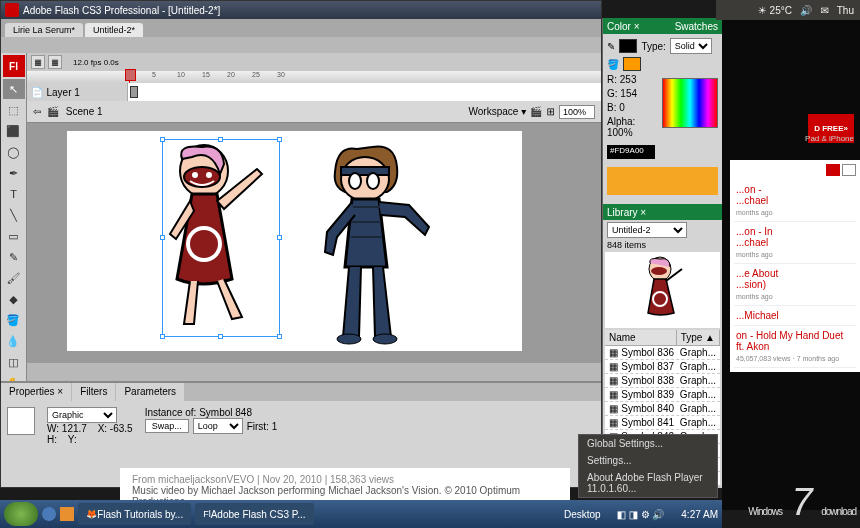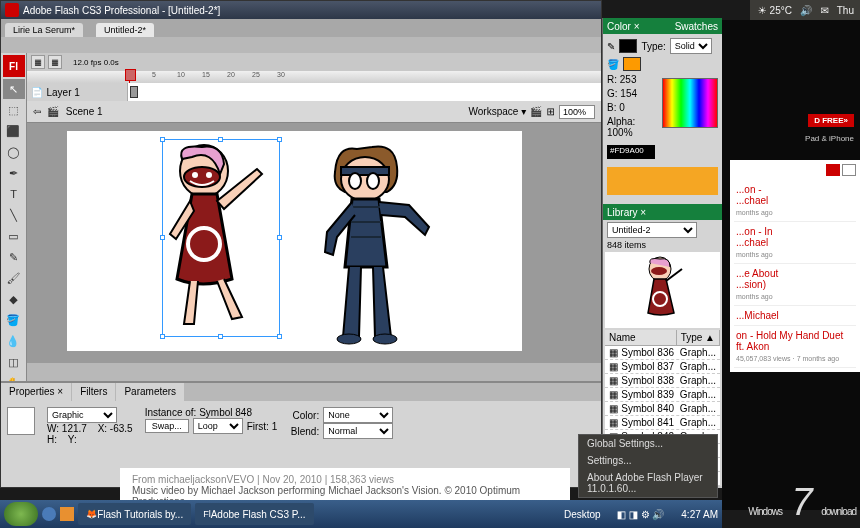--- a/index.html
+++ b/index.html
@@ -3,21 +3,21 @@
 <meta charset="utf-8">
 <style>
 *{margin:0;padding:0;box-sizing:border-box;font-family:Tahoma,Arial,sans-serif;font-size:10px;user-select:none}
 body{width:860px;height:528px;background:#1a1a1a;position:relative;overflow:hidden}
 .flash-app{position:absolute;left:0;top:0;width:602px;height:488px;background:#b8b8b8;border:1px solid #333}
 .titlebar{height:18px;background:linear-gradient(#4a5568,#2d3748);color:#fff;display:flex;align-items:center;padding:0 4px;font-size:10px}
 .titlebar .icon{width:14px;height:14px;background:#cc0000;margin-right:4px;border-radius:2px}
 .menubar{height:16px;background:#e8e8e8;display:flex;padding:0 2px;font-size:10px;color:#333}
 .menubar span{padding:2px 7px;cursor:pointer}
 .doc-tabs{height:18px;background:#a8a8a8;display:flex;align-items:flex-end;padding:0 4px}
-.doc-tab{background:#d8d8d8;padding:2px 8px;margin-right:13px;font-size:9px;border-radius:3px 3px 0 0}
+.doc-tab{background:#d8d8d8;padding:2px 8px;margin-right:2px;font-size:9px;border-radius:3px 3px 0 0}
 .doc-tab.active{background:#e8e8e8}
 .tools-panel{position:absolute;left:0;top:52px;width:26px;height:350px;background:#d4d4d4;border-right:1px solid #888}
 .tool{width:22px;height:20px;margin:1px auto;display:flex;align-items:center;justify-content:center;font-size:11px;color:#333}
 .tool.sel{background:#888;color:#fff}
 .tool-logo{width:22px;height:22px;background:#cc0000;color:#fff;font-weight:bold;font-size:10px;display:flex;align-items:center;justify-content:center;margin:2px auto}
 .timeline{position:absolute;left:26px;top:52px;right:0;height:48px;background:#d8d8d8;border-bottom:1px solid #888}
 .timeline-toolbar{height:18px;background:#c8c8c8;display:flex;align-items:center;padding:0 4px;gap:3px}
 .tl-btn{width:14px;height:14px;background:#e0e0e0;border:1px solid #999;font-size:8px;display:flex;align-items:center;justify-content:center}
 .timeline-ruler{height:12px;background:linear-gradient(#f0f0f0,#d0d0d0);position:relative;font-size:7px;color:#555}
 .ruler-mark{position:absolute;top:0;font-size:7px}
@@ -55,27 +55,27 @@
 .lib-preview{height:76px;background:#fff;margin:2px;display:flex;align-items:center;justify-content:center}
 .lib-list{background:#fff;margin:2px;font-size:9px}
 .lib-head{display:flex;background:#e0e0e0;border-bottom:1px solid #aaa;font-size:9px}
 .lib-head span{padding:2px 4px;border-right:1px solid #aaa}
 .lib-item{display:flex;padding:1px 4px;border-bottom:1px dashed #ccc}
 .lib-item span:first-child{flex:1}
 .taskbar{position:absolute;left:0;bottom:0;width:722px;height:28px;background:linear-gradient(#3a5f8a,#1e3a5f);display:flex;align-items:center;padding:0 4px;z-index:10}
 .start-btn{width:34px;height:24px;background:radial-gradient(circle,#7eb850,#3a7020);border-radius:12px}
 .task-item{height:22px;background:#2d4a6b;color:#fff;padding:2px 8px;margin-left:4px;font-size:9px;display:flex;align-items:center;border-radius:2px}
 .systray{margin-left:auto;display:flex;gap:16px;color:#fff;font-size:9px;align-items:center}
-.ubuntu-bar{position:absolute;right:0;top:0;width:110px;height:20px;background:#3c3b37;color:#eee;display:flex;align-items:center;justify-content:flex-end;gap:8px;padding:0 6px;font-size:9px;z-index:5}
+.ubuntu-bar{position:absolute;right:0;top:0;width:144px;height:20px;background:#3c3b37;color:#eee;display:flex;align-items:center;justify-content:flex-end;gap:8px;padding:0 6px;font-size:9px;z-index:5}
 .browser-bg{position:absolute;right:0;top:20px;width:138px;height:490px;background:#0a0a0a}
 .yt-sidebar{position:absolute;right:0;top:90px;width:130px;background:#fff;padding:4px;font-size:8px}
 .yt-item{padding:4px 2px;border-bottom:1px solid #eee}
 .yt-link{color:#cc0000}
 .yt-meta{color:#888;font-size:7px}
-.free-badge{position:absolute;right:6px;top:94px;background:#cc0000;color:#fff;padding:2px 6px;font-size:8px;font-weight:bold}
+.free-badge{position:absolute;right:6px;top:94px;background:#cc0000;color:#fff;padding:10px 6px;font-size:8px;font-weight:bold}
 .watermark{position:absolute;bottom:4px;right:4px;font-size:38px;font-weight:300;color:rgba(255,255,255,0.85);font-family:'Segoe UI',Arial;z-index:20;font-style:italic;letter-spacing:-1px}
 .watermark b{font-style:normal}
 .yt-desc{position:absolute;left:120px;bottom:0px;width:450px;height:60px;background:#fff;padding:6px 12px;font-size:9px;color:#555;z-index:3}
 .yt-desc .link{color:#cc0000}
 .context-menu{position:absolute;right:142px;bottom:30px;width:140px;background:#3c3b37;color:#ddd;font-size:9px;z-index:15;border:1px solid #555}
 .context-menu div{padding:3px 8px}
 </style>
 </head>
 <body>
 
@@ -242,30 +242,20 @@
         <div class="prop-row"><span>H:</span>&nbsp;<span>Y:</span></div>
       </div>
       <div class="prop-col">
         <span>Instance of:  Symbol 848</span>
         <div class="prop-row">
           <button class="prop-input" style="width:44px">Swap...</button>
           <select class="prop-select" style="width:50px"><option>Loop</option></select>
           <span>First: 1</span>
         </div>
       </div>
-      <div class="prop-col">
-        <div class="prop-row">
-            <label>Color:</label>
-            <select class="prop-select" style="width:70px"><option>None</option></select>
-          </div>
-        <div class="prop-row">
-            <label>Blend:</label>
-            <select class="prop-select" style="width:70px"><option>Normal</option></select>
-          </div>
-      </div>
     </div>
   </div>
 </div>
 
 <div class="side-panels">
   <div class="panel-header">
       <span>Color ×</span>
       <span>Swatches</span>
     </div>
   <div class="color-panel">
@@ -296,21 +286,21 @@
       </div>
       <div class="color-picker"></div>
     </div>
     <div class="hex-box">#FD9A00</div>
     <div class="orange-bar"></div>
   </div>
   <div class="panel-header">
       <span>Library ×</span>
     </div>
   <div class="library-panel">
-    <div style="padding:2px 4px"><select class="prop-select" style="width:90px"><option>Untitled-2</option></select></div>
+    <div style="padding:2px 4px"><select class="prop-select" style="width:80px"><option>Untitled-2</option></select></div>
     <div style="padding:0 4px;font-size:9px">848 items</div>
     <div class="lib-preview">
       <svg width="50" height="70">
           <ellipse cx="22" cy="14" rx="11" ry="12" fill="#f8d0b8" stroke="#000"></ellipse>
           <path d="M12 8 Q10 2 22 4 Q32 2 32 12" fill="#e8a0d0" stroke="#000"></path>
           <ellipse cx="21" cy="16" rx="8" ry="4" fill="#8b1a1a"></ellipse>
           <path d="M16 24 L10 58 Q22 62 36 58 L28 24 Z" fill="#8b1a1a" stroke="#000" stroke-width="1.5"></path>
           <circle cx="22" cy="44" r="7" fill="none" stroke="#fff" stroke-width="2"></circle>
           <path d="M28 26 L44 14" stroke="#000" stroke-width="2" fill="#f8d0b8"></path>
         </svg>

